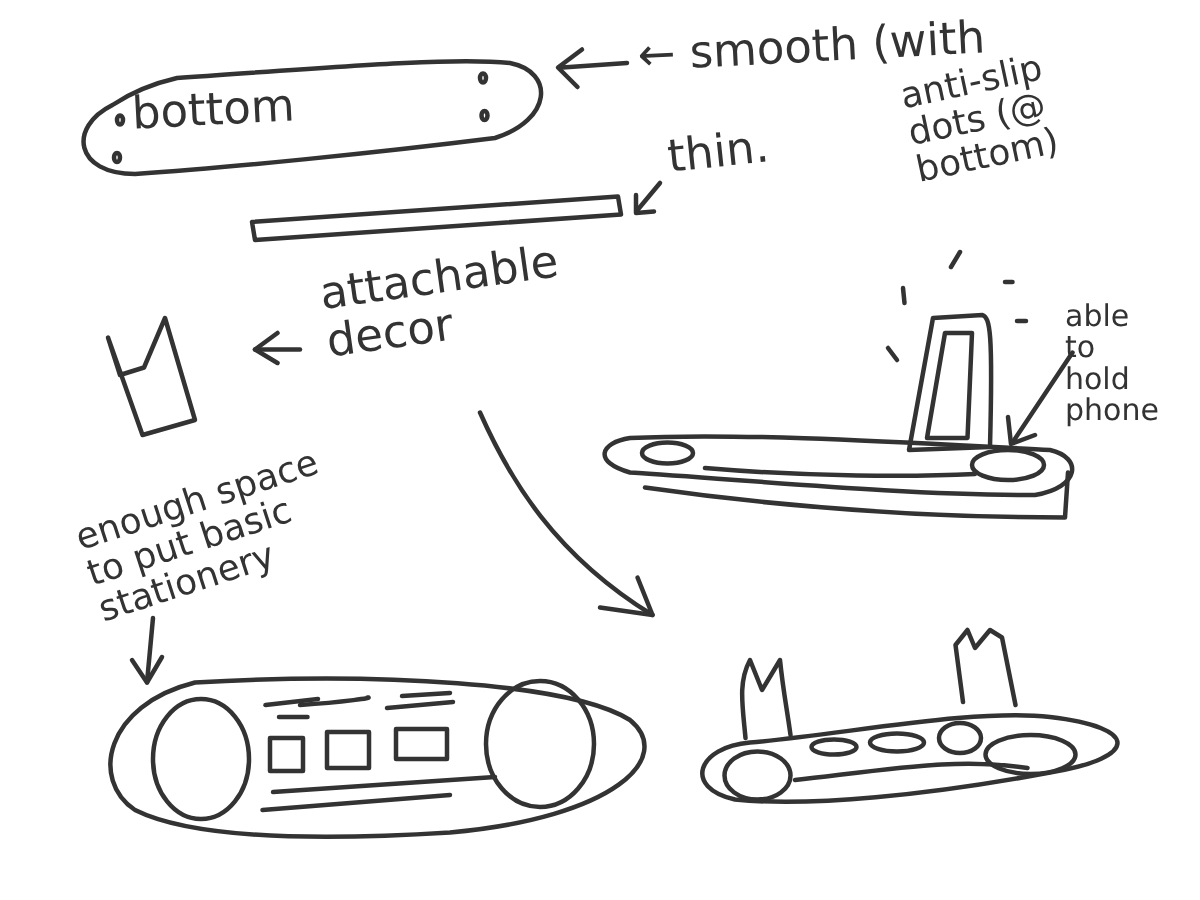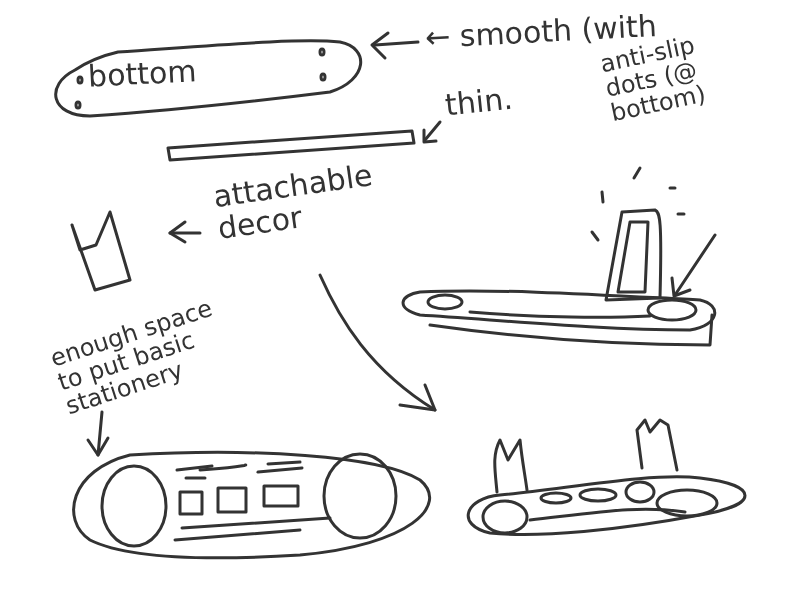--- a/index.html
+++ b/index.html
@@ -104,16 +104,20 @@
   </svg>
 
   <div class="note n-big" style="left:88px;top:58px;transform:rotate(-3deg);">bottom</div>
   <div class="note n-big" style="left:425px;top:16px;transform:rotate(-3deg);">← smooth (with</div>
   <div class="note n-mid" style="left:605px;top:42px;transform:rotate(-12deg);">anti-slip
 dots (@
 bottom)</div>
   <div class="note n-big" style="left:445px;top:86px;transform:rotate(-6deg);">thin.</div>
   <div class="note n-big" style="left:215px;top:170px;transform:rotate(-8deg);">attachable
 decor</div>
+  <div class="note n-small" style="left:710px;top:200px;">able
+to
+hold
+phone</div>
   <div class="note n-mid" style="left:55px;top:320px;transform:rotate(-18deg);">enough space
 to put basic
 stationery</div>
 </div>
 
 </body></html>

